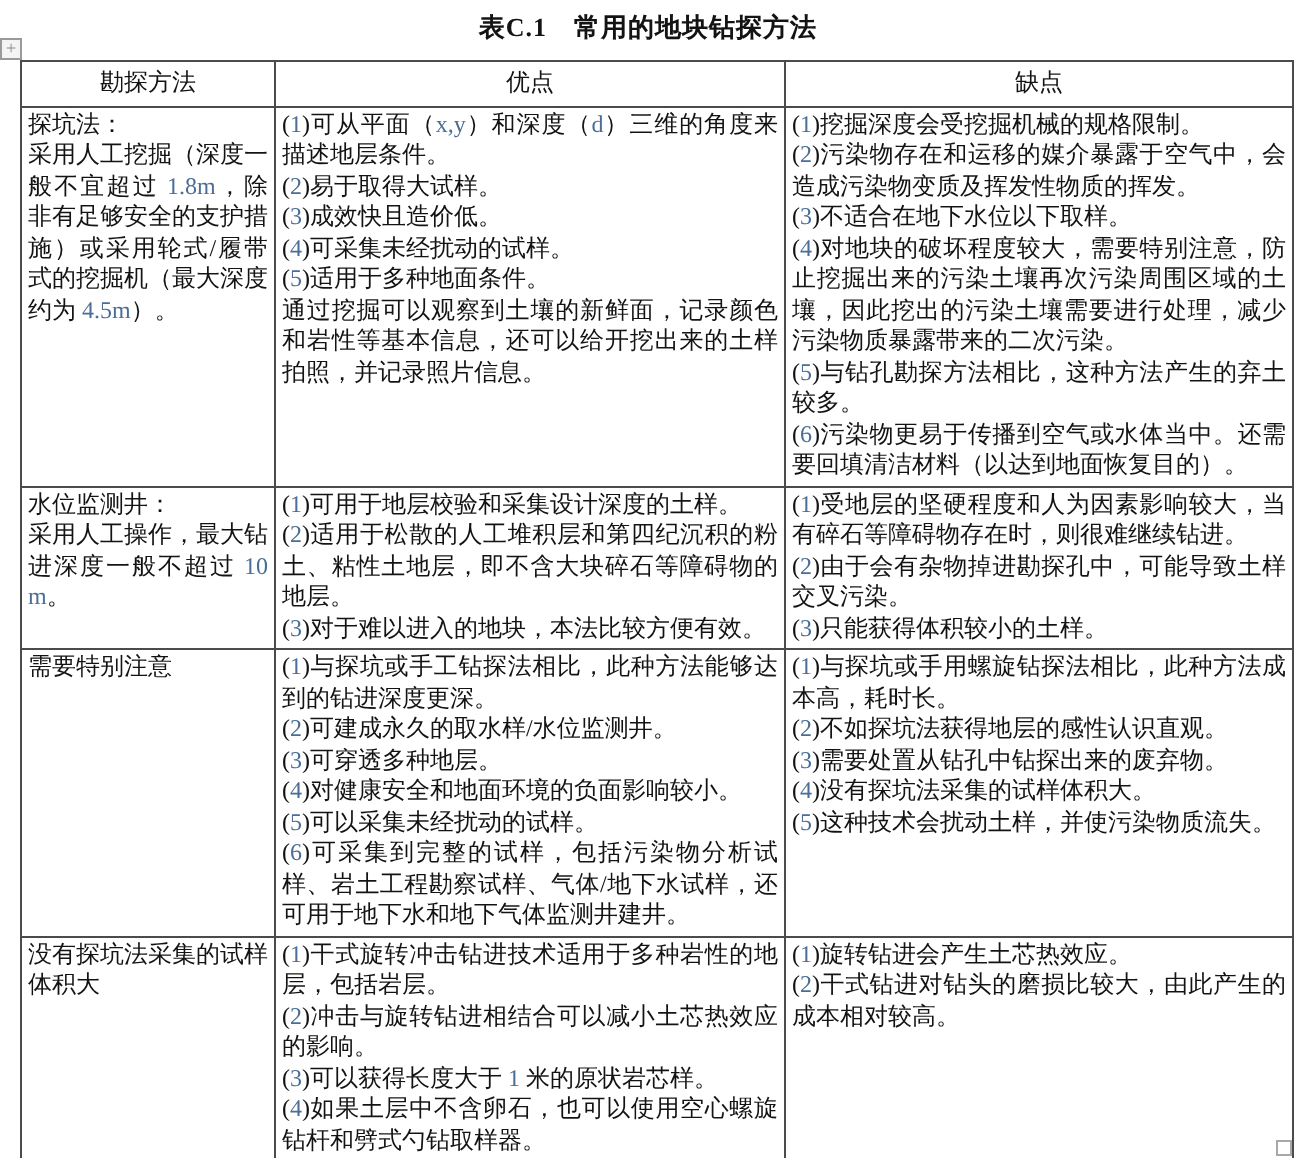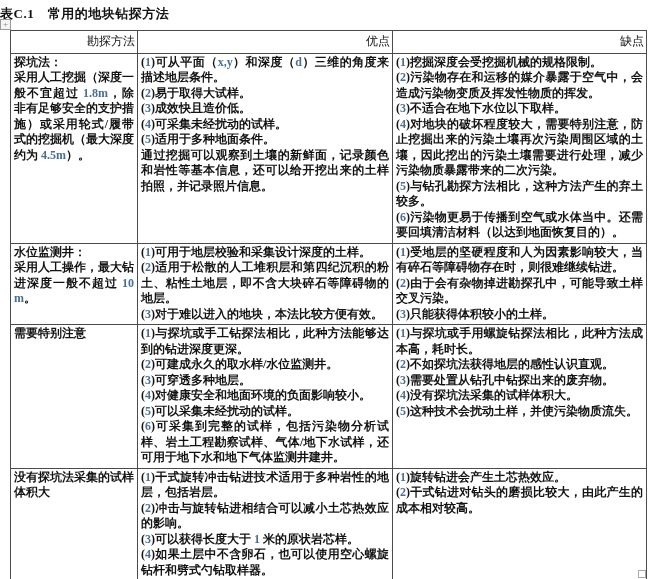--- a/index.html
+++ b/index.html
@@ -9,21 +9,21 @@
   }
   body {
     width: 648px;
     height: 579px;
     position: relative;
     overflow: hidden;
     font-family: "Liberation Serif", serif;
     color: #131313;
   }
   .doc-title {
-    text-align: left;
+    text-align: center;
     font-size: 13px;
     font-weight: bold;
     padding-top: 5px;
     letter-spacing: 0.5px;
     white-space: pre;
   }
   table.method-table {
     border-collapse: collapse;
     table-layout: fixed;
     width: 636px;
@@ -31,25 +31,24 @@
     background: #ffffff;
   }
   .method-table th,
   .method-table td {
     border: 1px solid #4b4b4b;
     vertical-align: top;
     padding: 1px 3px 2px 3px;
     font-size: 12px;
     line-height: 15.5px;
     word-break: break-all;
-    font-weight: bold;
   }
   .method-table th {
     font-weight: normal;
-    text-align: right;
+    text-align: center;
     padding: 3px 2px;
   }
   .para {
     text-align: justify;
   }
   .latin {
     color: var(--latin-color, #4a6e96);
     font-family: "Liberation Serif", serif;
   }
   .table-handle {

